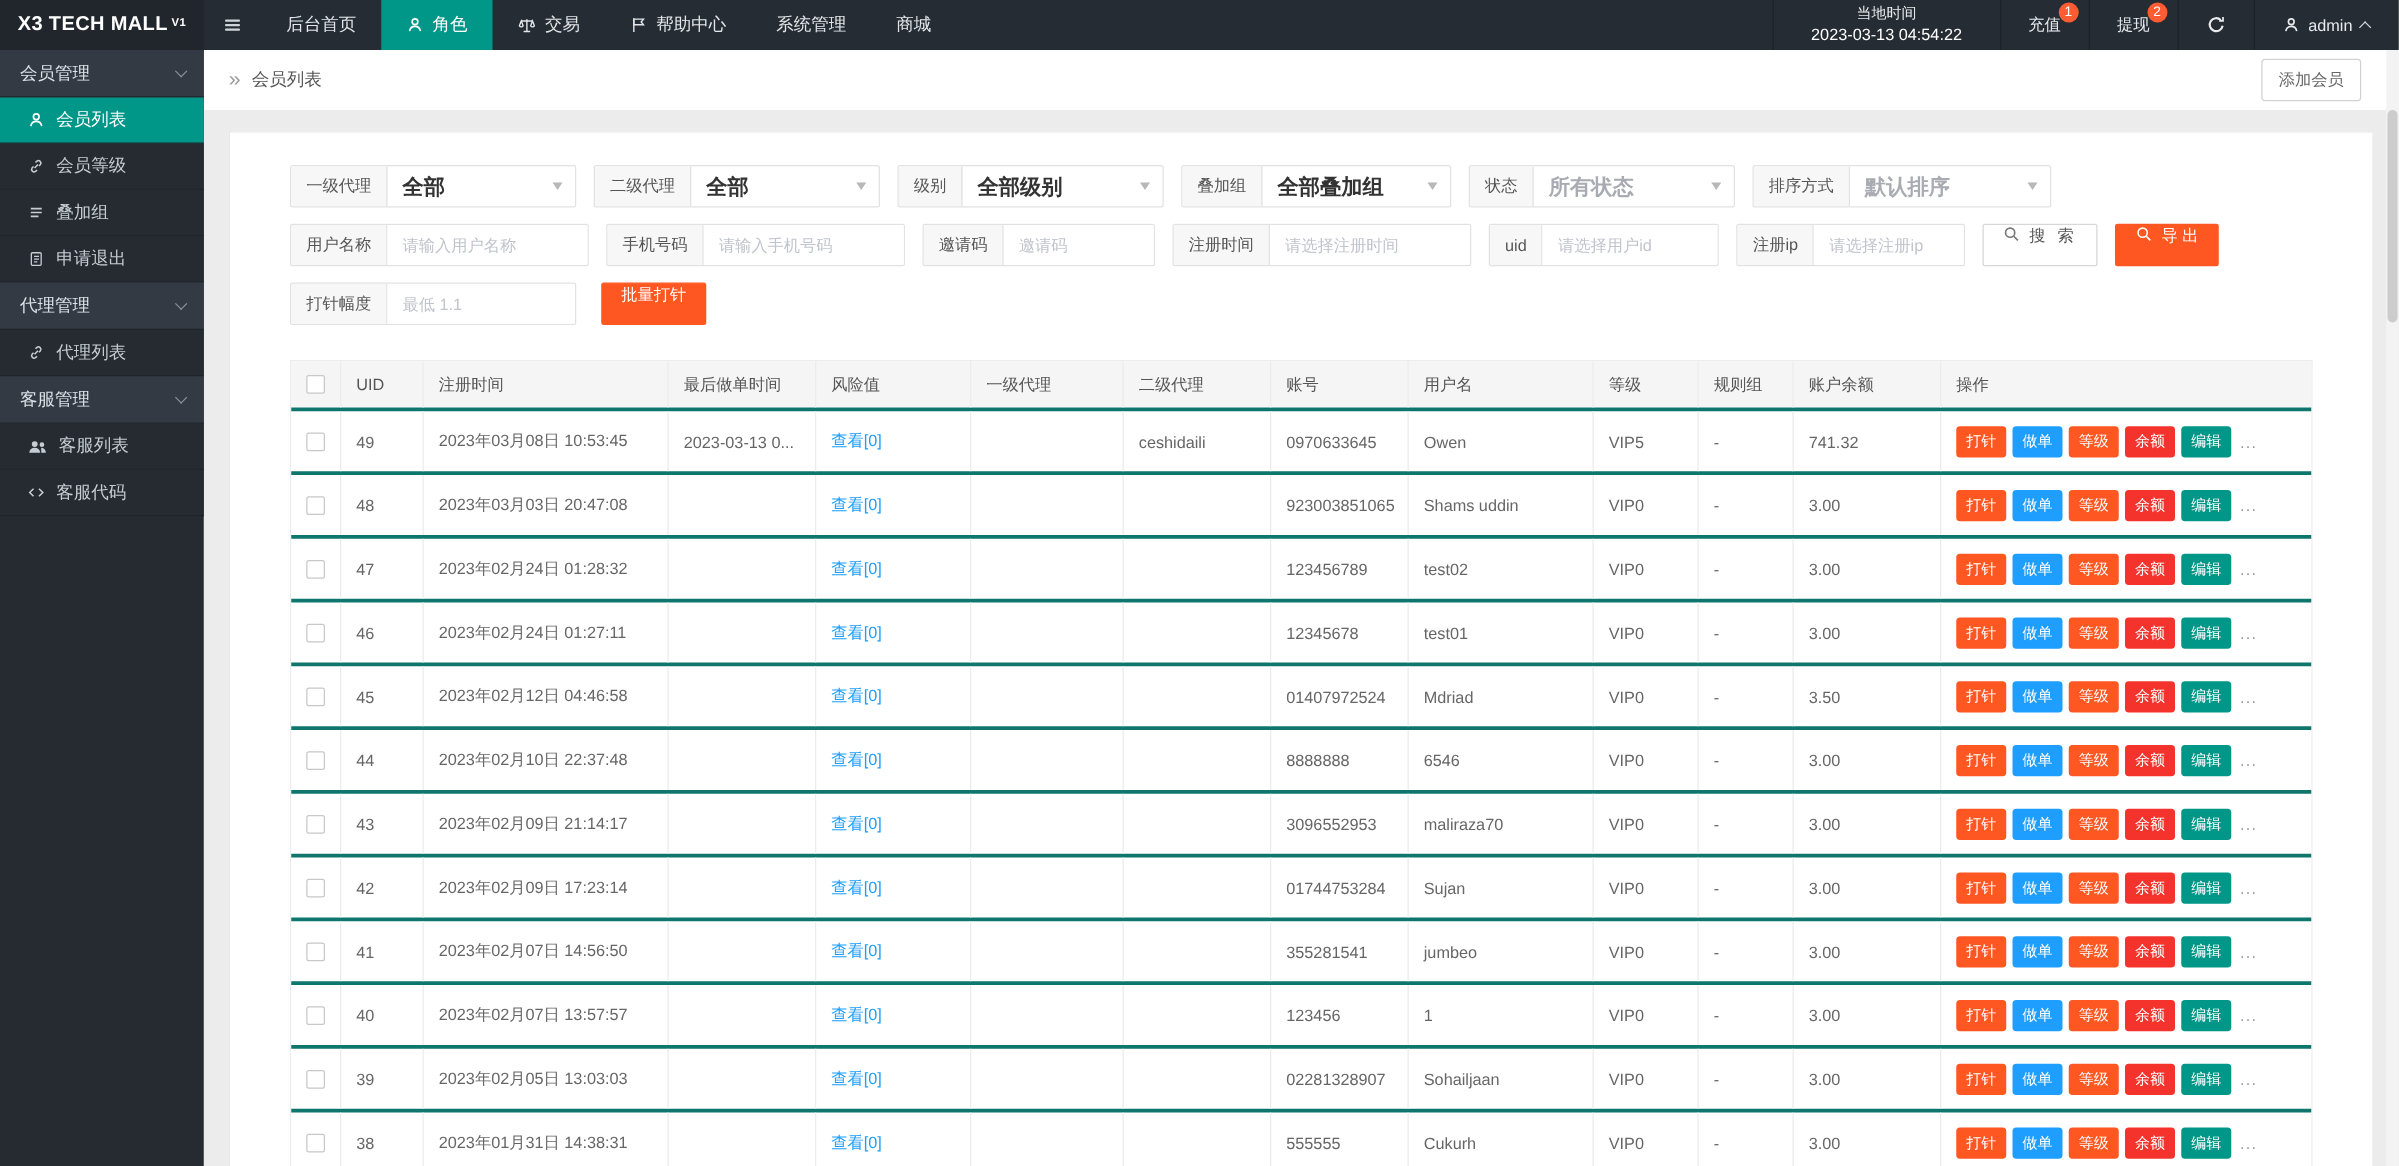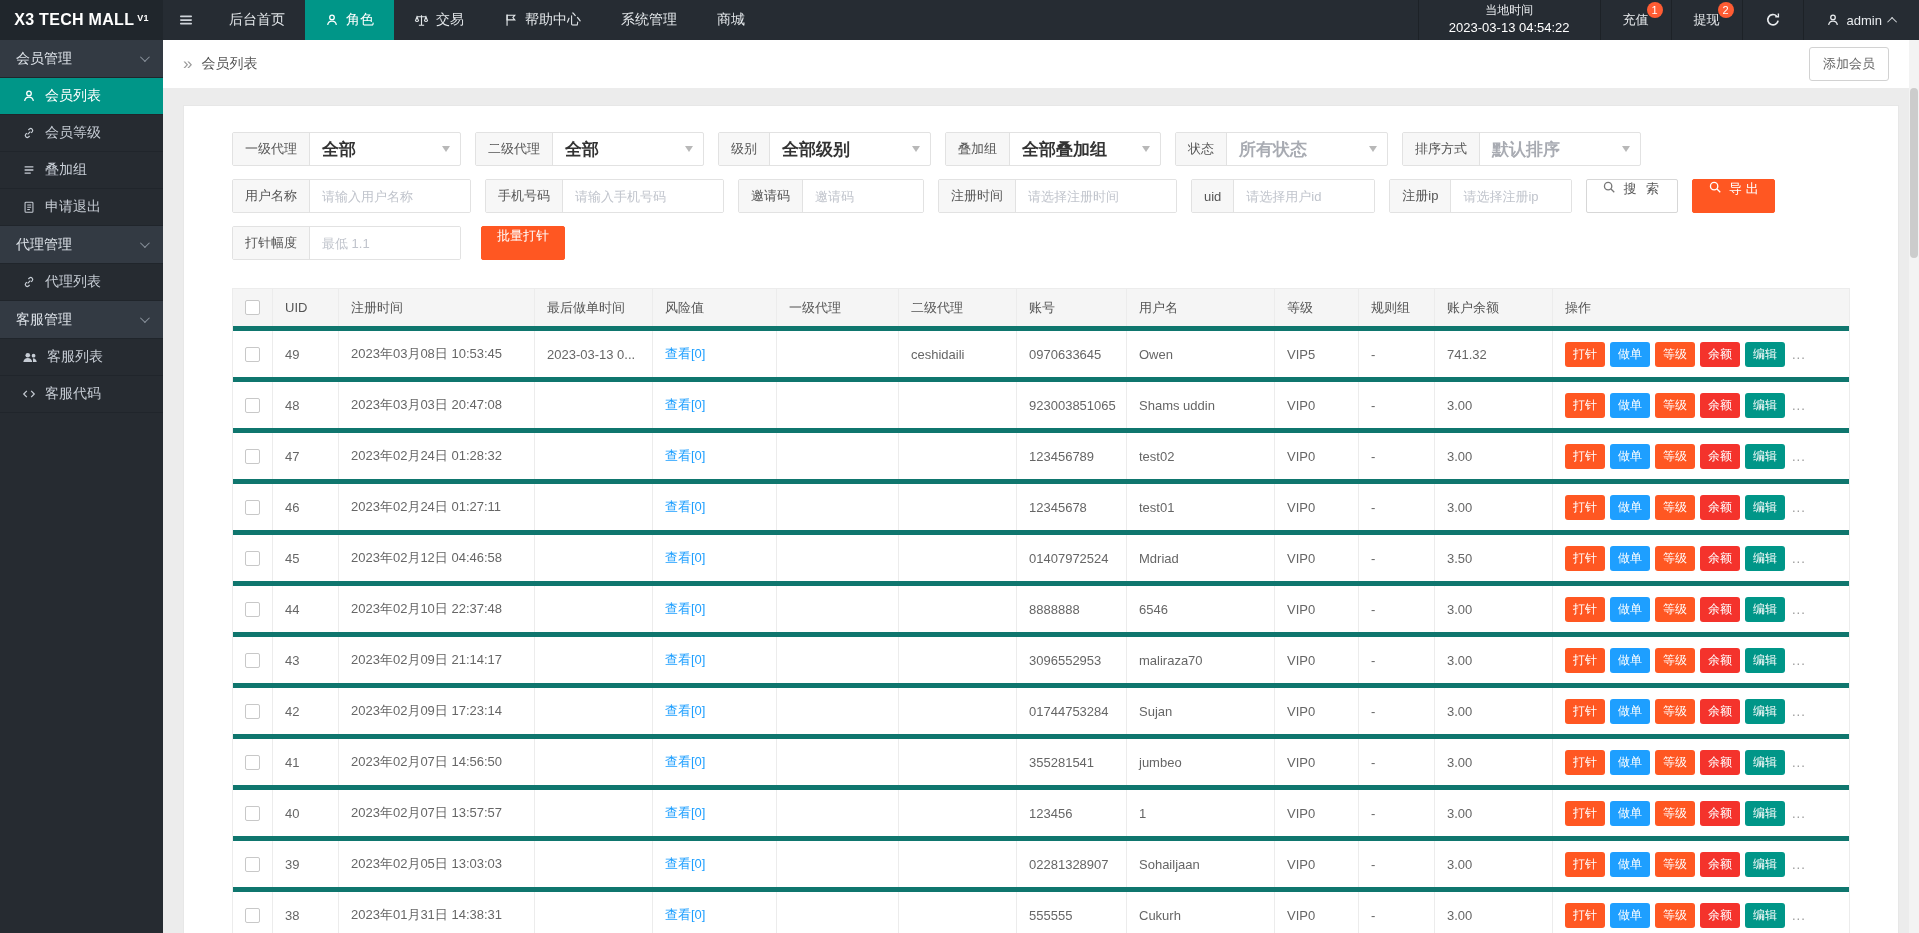--- a/index.html
+++ b/index.html
@@ -64,21 +64,21 @@
   .btn-search { border:1px solid #d7d7d7; background:#fff; color:#555; letter-spacing:3px; }
   .btn-export { background:#ff5722; color:#fff; border:1px solid #ff5722; }
   .btn-batch { background:#ff5722; color:#fff; border:1px solid #ff5722; margin-left:6px; }
 
   
   .table { margin-top:28px; border:1px solid #ececec; border-bottom:none; }
   .thead, .trow { display:grid;
     grid-template-columns:40px 66px 196px 118px 124px 122px 118px 110px 148px 84px 76px 118px minmax(0,1fr); }
   .thead { background:#f5f5f5; height:37px; }
   .th { display:flex; align-items:center; padding:0 12px; font-size:13px; color:#555; border-right:1px solid #ececec; }
-  .trow { height:51px; border-top:5px solid #0f766e; background:#fff; }
+  .trow { height:51px; border-top:3px solid #0f766e; background:#fff; }
   .td { display:flex; align-items:center; padding:0 12px; font-size:13px; color:#666;
     border-right:1px solid #ececec; overflow:hidden; white-space:nowrap; }
   .th:last-child,.td:last-child { border-right:none; }
   .c-center { justify-content:center; padding:0; }
   .checkbox { width:15px; height:15px; border:1px solid #c8c8c8; border-radius:2px; background:#fff; cursor:pointer; }
   .risk-link { color:#1e9fff; cursor:pointer; text-decoration:none; }
   .act { display:inline-block; color:#fff; font-size:12px; padding:4px 8px; border-radius:3px; margin-right:5px; cursor:pointer; }
   .more { color:#999; font-size:13px; margin-left:2px; cursor:pointer; letter-spacing:1px; }
 
   

